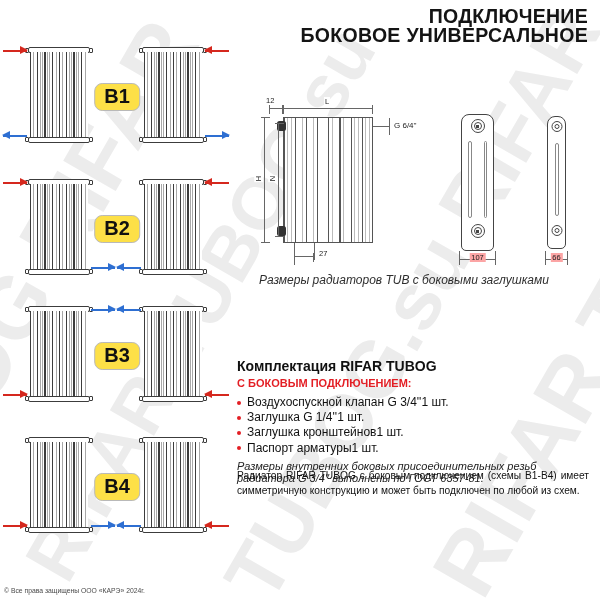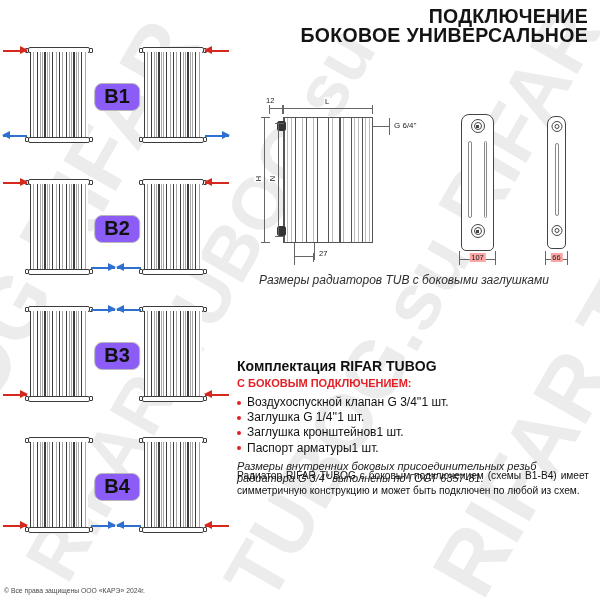--- a/index.html
+++ b/index.html
@@ -25,21 +25,21 @@
            border-radius:2px;background:#fff;box-sizing:border-box;}
   .rad-cap.top{top:0}.rad-cap.bottom{bottom:0}
   .rad-body{position:absolute;left:3px;right:3px;top:5px;bottom:5px;
     background:repeating-linear-gradient(90deg,var(--line,#3c3c3c) 0 1.2px,#fff 1.2px 2.8px,
       #a8a8a8 2.8px 3.6px,#fff 3.6px 4.7px,#a8a8a8 4.7px 5.5px,#fff 5.5px 7.25px);}
   .nub{position:absolute;width:4px;height:5px;border:1.2px solid var(--line,#3c3c3c);
        background:#fff;border-radius:1px;box-sizing:border-box;}
   .nub.tl{left:-2px;top:1px}.nub.tr{right:-2px;top:1px}
   .nub.bl{left:-2px;bottom:1px}.nub.br{right:-2px;bottom:1px}
   .scheme-label{position:absolute;left:50%;top:36px;transform:translateX(-50%);
-      border:1.2px solid #b9b9b9;border-radius:8px;background:#8b5cf6;padding:1px 9px 2px;
+      border:1.2px solid #b9b9b9;border-radius:8px;background:#fde047;padding:1px 9px 2px;
       font-size:20px;font-weight:bold;color:#111;}
   
   .arrow{position:absolute;width:24px;height:0;border-top:2.4px solid currentColor;}
   .arrow.right::after{content:'';position:absolute;right:-1px;top:-6.5px;
       border-left:8px solid currentColor;border-top:4.6px solid transparent;border-bottom:4.6px solid transparent;}
   .arrow.left::after{content:'';position:absolute;left:-1px;top:-6.5px;
       border-right:8px solid currentColor;border-top:4.6px solid transparent;border-bottom:4.6px solid transparent;}
   .supply{color:var(--supply,#d5281e)}
   .return{color:var(--return,#2e6fd2)}
   

